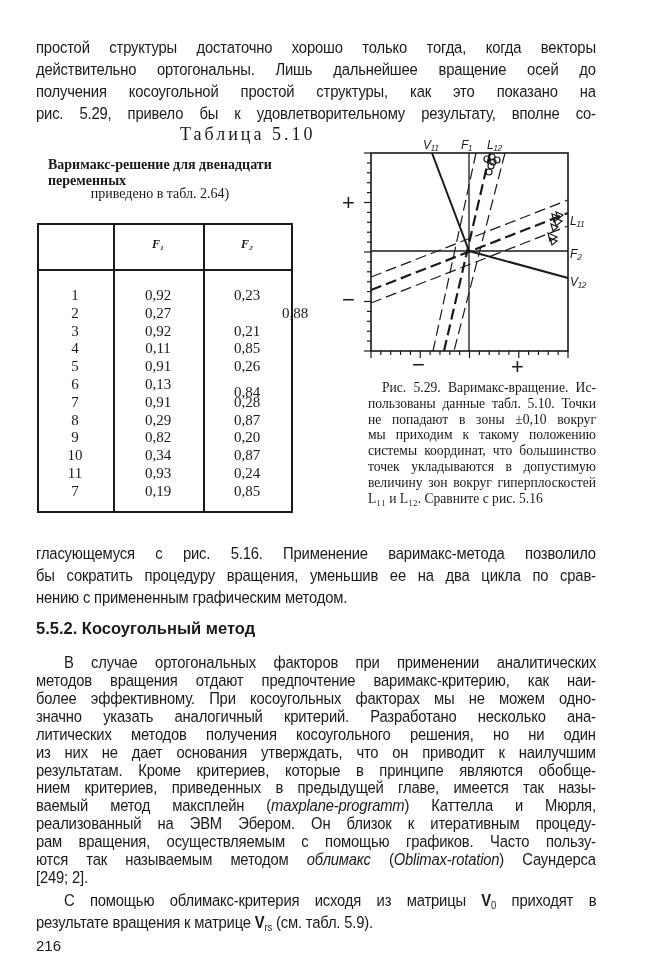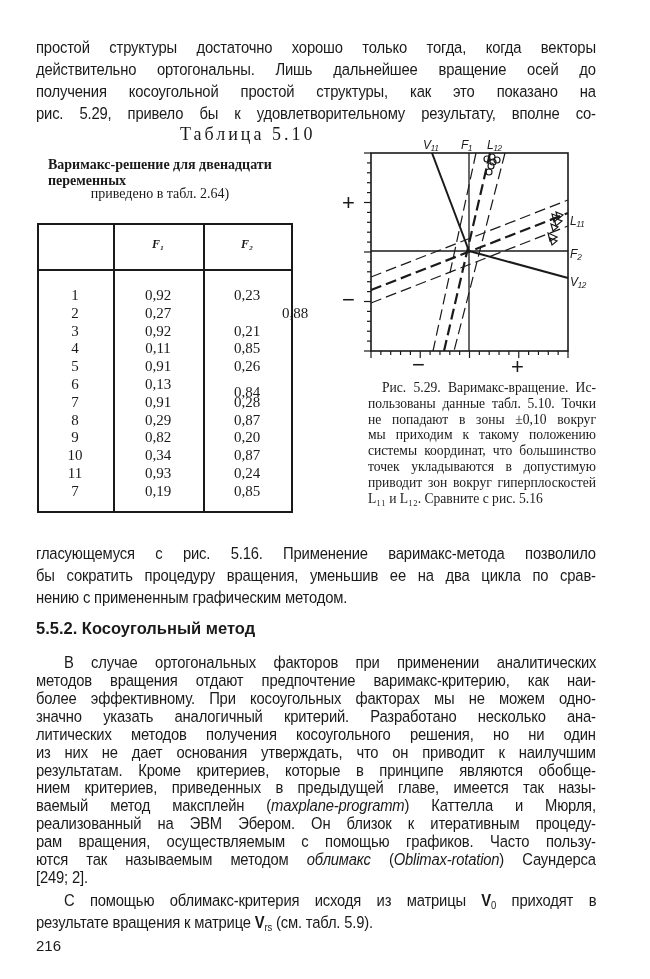--- a/index.html
+++ b/index.html
@@ -243,21 +243,21 @@
   </svg>
 </div>
 
 <div class="fig-caption" id="figcap">
     <span class="cl" style="text-indent: 14px;">Рис. 5.29. Варимакс-вращение. Ис-</span>
     <span class="cl">пользованы данные табл. 5.10. Точки</span>
     <span class="cl">не попадают в зоны ±0,10 вокруг</span>
     <span class="cl">мы приходим к такому положению</span>
     <span class="cl">системы координат, что большинство</span>
     <span class="cl">точек укладываются в допустимую</span>
-    <span class="cl">приводит зон вокруг гиперплоскостей</span>
+    <span class="cl">величину зон вокруг гиперплоскостей</span>
     <span class="cl last">L₁₁ и L₁₂. Сравните с рис. 5.16</span>
   </div>
 
 <div>
   <div class="line cond" style="top:542px">гласующемуся с рис. 5.16. Применение варимакс-метода позволило</div>
   <div class="line cond" style="top:564px">бы сократить процедуру вращения, уменьшив ее на два цикла по срав-</div>
   <div class="line cond last" style="top:586px">нению с примененным графическим методом.</div>
 </div>
 
 <div class="section">5.5.2. Косоугольный метод</div>

